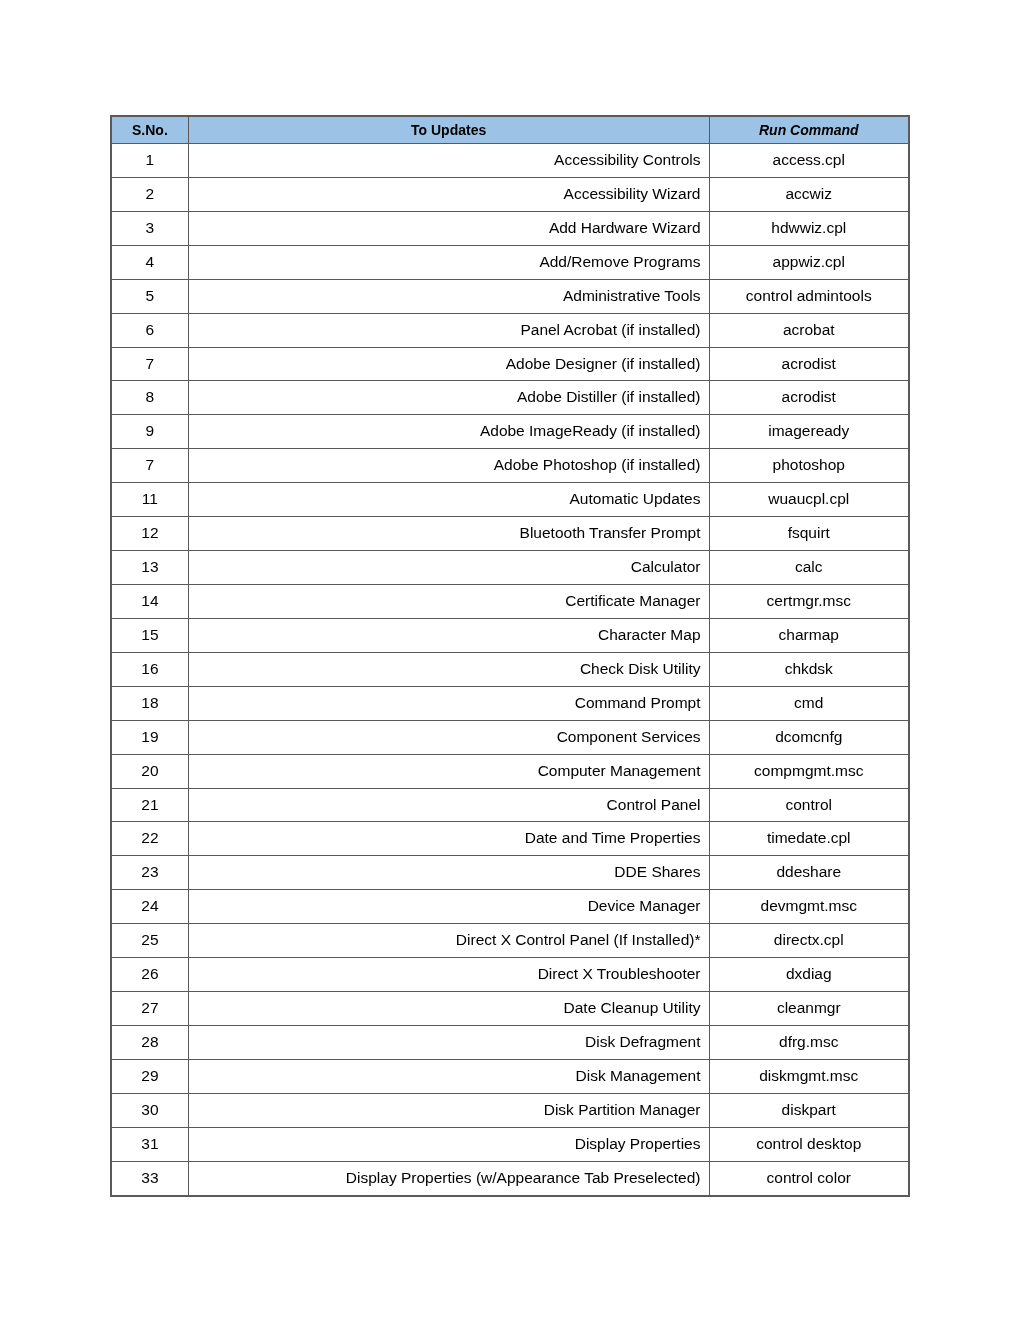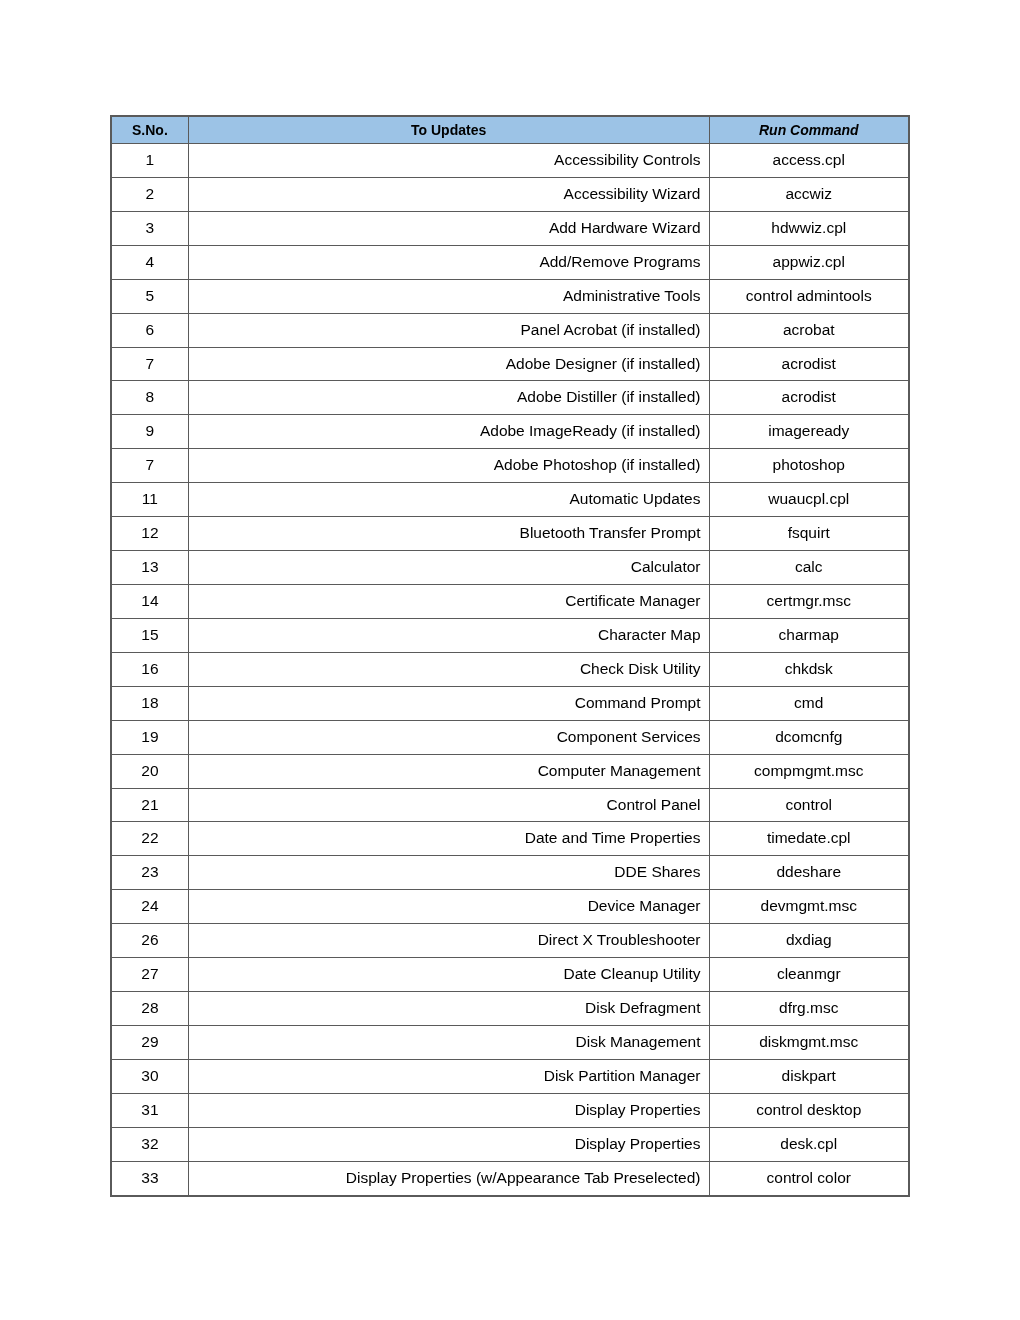--- a/index.html
+++ b/index.html
@@ -175,20 +175,25 @@
           <td class="sno">23</td>
           <td class="access">DDE Shares</td>
           <td class="cmd">ddeshare</td>
         </tr>
         <tr>
           <td class="sno">24</td>
           <td class="access">Device Manager</td>
           <td class="cmd">devmgmt.msc</td>
         </tr>
         <tr>
+          <td class="sno">25</td>
+          <td class="access">Direct X Control Panel (If Installed)*</td>
+          <td class="cmd">directx.cpl</td>
+        </tr>
+        <tr>
           <td class="sno">26</td>
           <td class="access">Direct X Troubleshooter</td>
           <td class="cmd">dxdiag</td>
         </tr>
         <tr>
           <td class="sno">27</td>
           <td class="access">Date Cleanup Utility</td>
           <td class="cmd">cleanmgr</td>
         </tr>
         <tr>
@@ -203,25 +208,20 @@
         </tr>
         <tr>
           <td class="sno">30</td>
           <td class="access">Disk Partition Manager</td>
           <td class="cmd">diskpart</td>
         </tr>
         <tr>
           <td class="sno">31</td>
           <td class="access">Display Properties</td>
           <td class="cmd">control desktop</td>
-        </tr>
-        <tr>
-          <td class="sno">32</td>
-          <td class="access">Display Properties</td>
-          <td class="cmd">desk.cpl</td>
         </tr>
         <tr>
           <td class="sno">33</td>
           <td class="access">Display Properties (w/Appearance Tab Preselected)</td>
           <td class="cmd">control color</td>
         </tr>
       </tbody>
   </table>
 </div>
 

